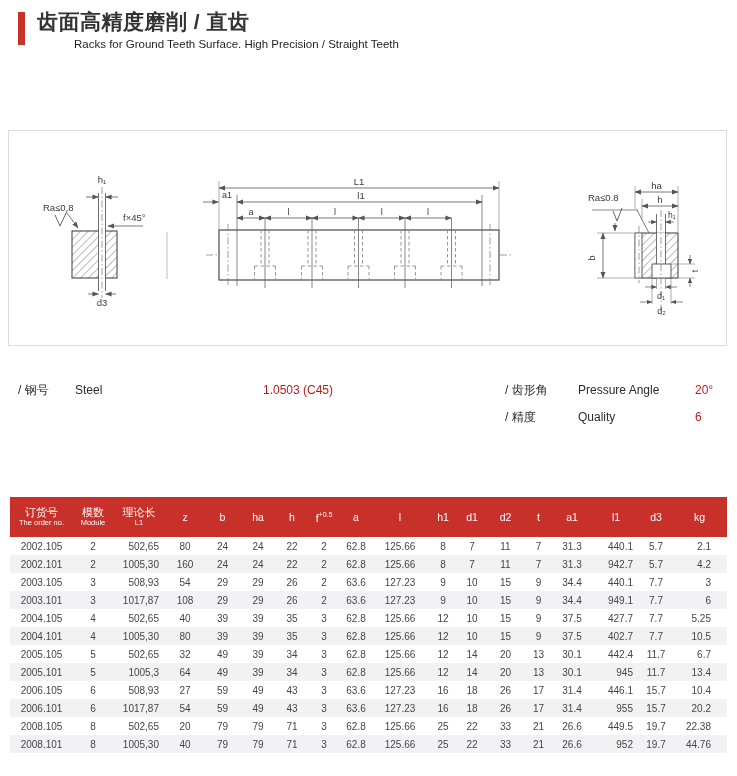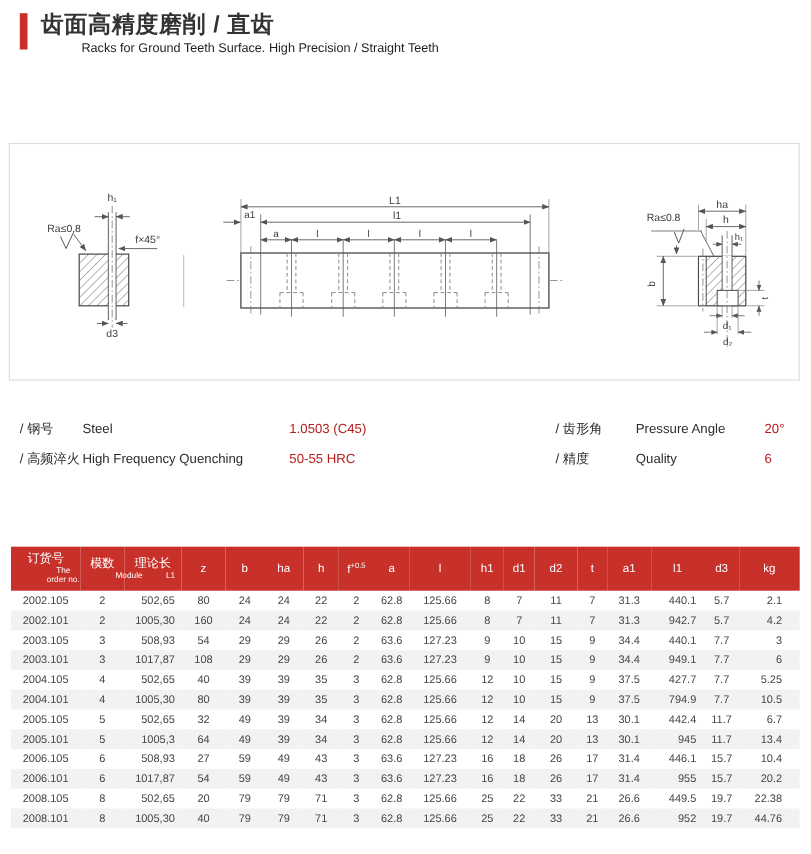--- a/index.html
+++ b/index.html
@@ -20,21 +20,21 @@
   .spec-row .en{position:absolute;color:#2b2b2b;}
   .spec-row .val{position:absolute;color:#b91c1c;}
   .sl .en{left:57px}.sl .val{left:245px}
   .sr .en{left:73px}.sr .val{left:190px}
   
   .tbl-wrap{position:absolute;left:10px;top:497px;width:717px;}
   table{border-collapse:collapse;table-layout:fixed;width:717px;}
   thead th{background:#c8302a;color:#fff;font-weight:normal;height:40px;vertical-align:middle;
            text-align:center;padding:0;font-size:10.5px;line-height:1.15;}
   thead th .zh{font-size:11px;}
-  thead th .en{font-size:7.5px;letter-spacing:0;margin-left:32px;}
+  thead th .en{font-size:7.5px;letter-spacing:0;}
   thead th sup{font-size:7px;}
   tbody td{height:18px;text-align:center;padding:0;font-size:10px;color:#454545;white-space:nowrap;}
   tbody tr:nth-child(even){background:#f2f2f4;}
   tbody td.r{text-align:right;}
 </style>
 </head>
 <body>
 
 <div class="page">
 
@@ -173,25 +173,20 @@
         <text x="652.5" y="183" text-anchor="middle" font-size="9">d₂</text>
       </g>
     </svg>
   </div>
 
   <div class="specs">
     <div class="spec-row sl" style="left:18px;top:4px;width:340px">
       <span class="zh">/ 钢号</span>
       <span class="en">Steel</span>
       <span class="val">1.0503 (C45)</span>
-    </div>
-    <div class="spec-row sl" style="left:18px;top:31px;width:340px">
-      <span class="zh">/ 高频淬火</span>
-      <span class="en">High Frequency Quenching</span>
-      <span class="val">50-55 HRC</span>
     </div>
     <div class="spec-row sr" style="left:505px;top:4px;width:225px">
       <span class="zh">/ 齿形角</span>
       <span class="en">Pressure Angle</span>
       <span class="val">20°</span>
     </div>
     <div class="spec-row sr" style="left:505px;top:31px;width:225px">
       <span class="zh">/ 精度</span>
       <span class="en">Quality</span>
       <span class="val">6</span>
@@ -361,21 +356,21 @@
             <td>39</td>
             <td>35</td>
             <td>3</td>
             <td>62.8</td>
             <td>125.66</td>
             <td>12</td>
             <td>10</td>
             <td>15</td>
             <td>9</td>
             <td>37.5</td>
-            <td class="r" style="padding-right: 7px;">794.9</td>
+            <td class="r" style="padding-right: 7px;">402.7</td>
             <td>7.7</td>
             <td class="r" style="padding-right: 16px;">10.5</td>
           </tr>
           <tr>
             <td>2005.105</td>
             <td>5</td>
             <td class="r" style="padding-right: 6px;">502,65</td>
             <td>32</td>
             <td>49</td>
             <td>39</td>

